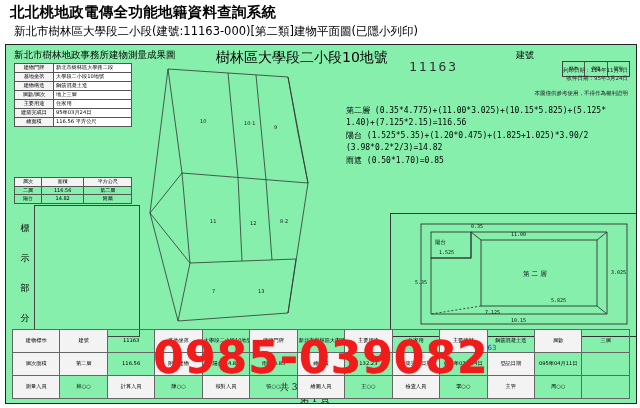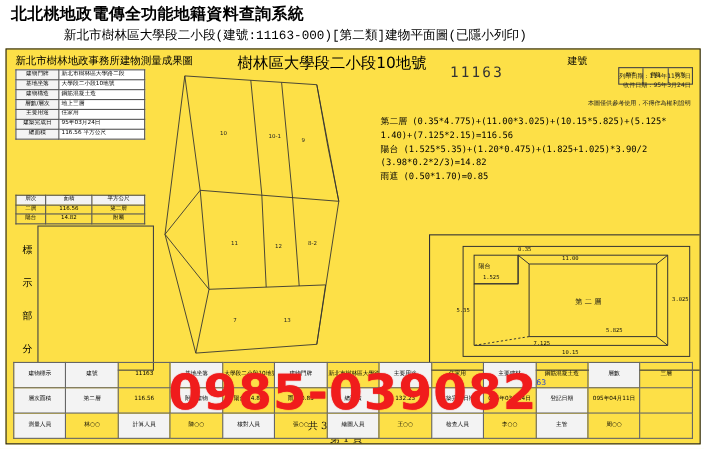--- a/index.html
+++ b/index.html
@@ -15,53 +15,51 @@
     overflow: hidden;
     position: relative;
   }
 
   
   .page-header {
     position: absolute;
     left: 0; top: 0;
     width: 640px;
     height: 44px;
-    font-family: Liberation Mono, monospace;
   }
   .hdr-title {
     position: absolute;
     left: 10px; top: 3px;
     font-size: 14.5px;
     font-weight: bold;
     letter-spacing: 0.3px;
     white-space: nowrap;
   }
   .hdr-subtitle {
     position: absolute;
     left: 14px; top: 24px;
     font-size: 11.5px;
     white-space: nowrap;
-    margin-left: 44px;
   }
   .hdr-query {
     position: absolute;
     right: 8px; top: 8px;
     font-size: 8.5px;
     white-space: nowrap;
     color: #111;
   }
 
   
   .doc-frame {
     position: absolute;
     left: 5px; top: 44px;
     width: 630px;
     height: 358px;
     border: 1px solid #222;
-    background: #fde047;
+    background: #86efac;
     overflow: hidden;
   }
 
   
   .doc-toptitle {
     position: absolute;
     left: 8px; top: 4px;
     font-size: 9.5px;
     white-space: nowrap;
   }

